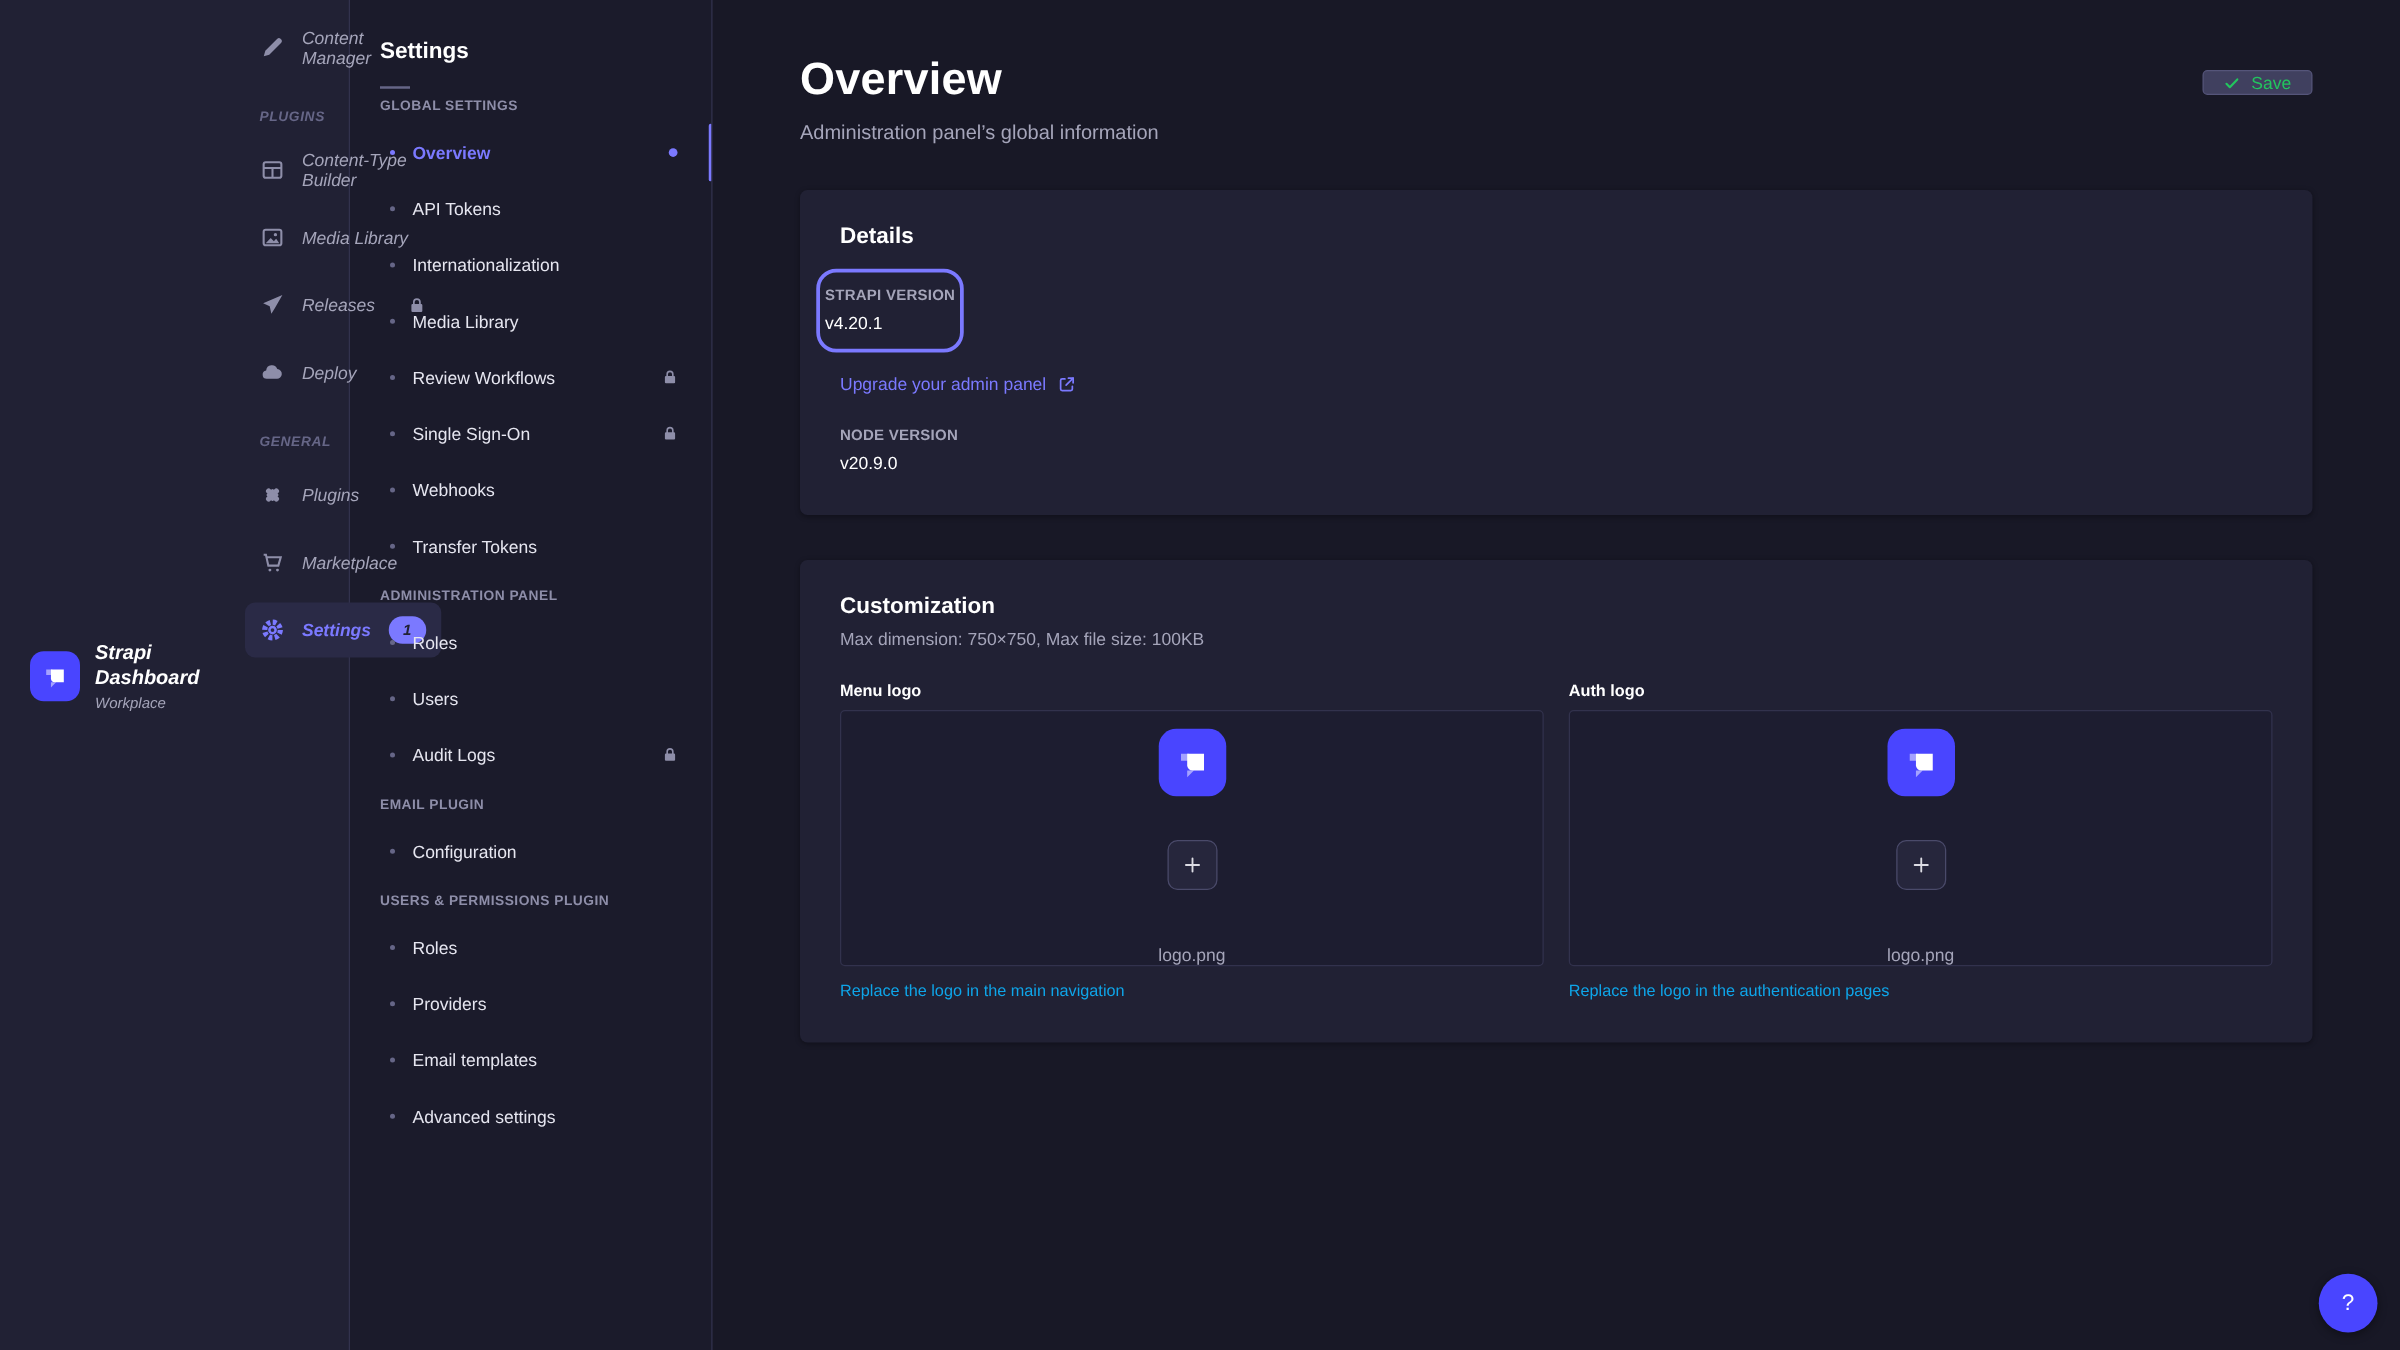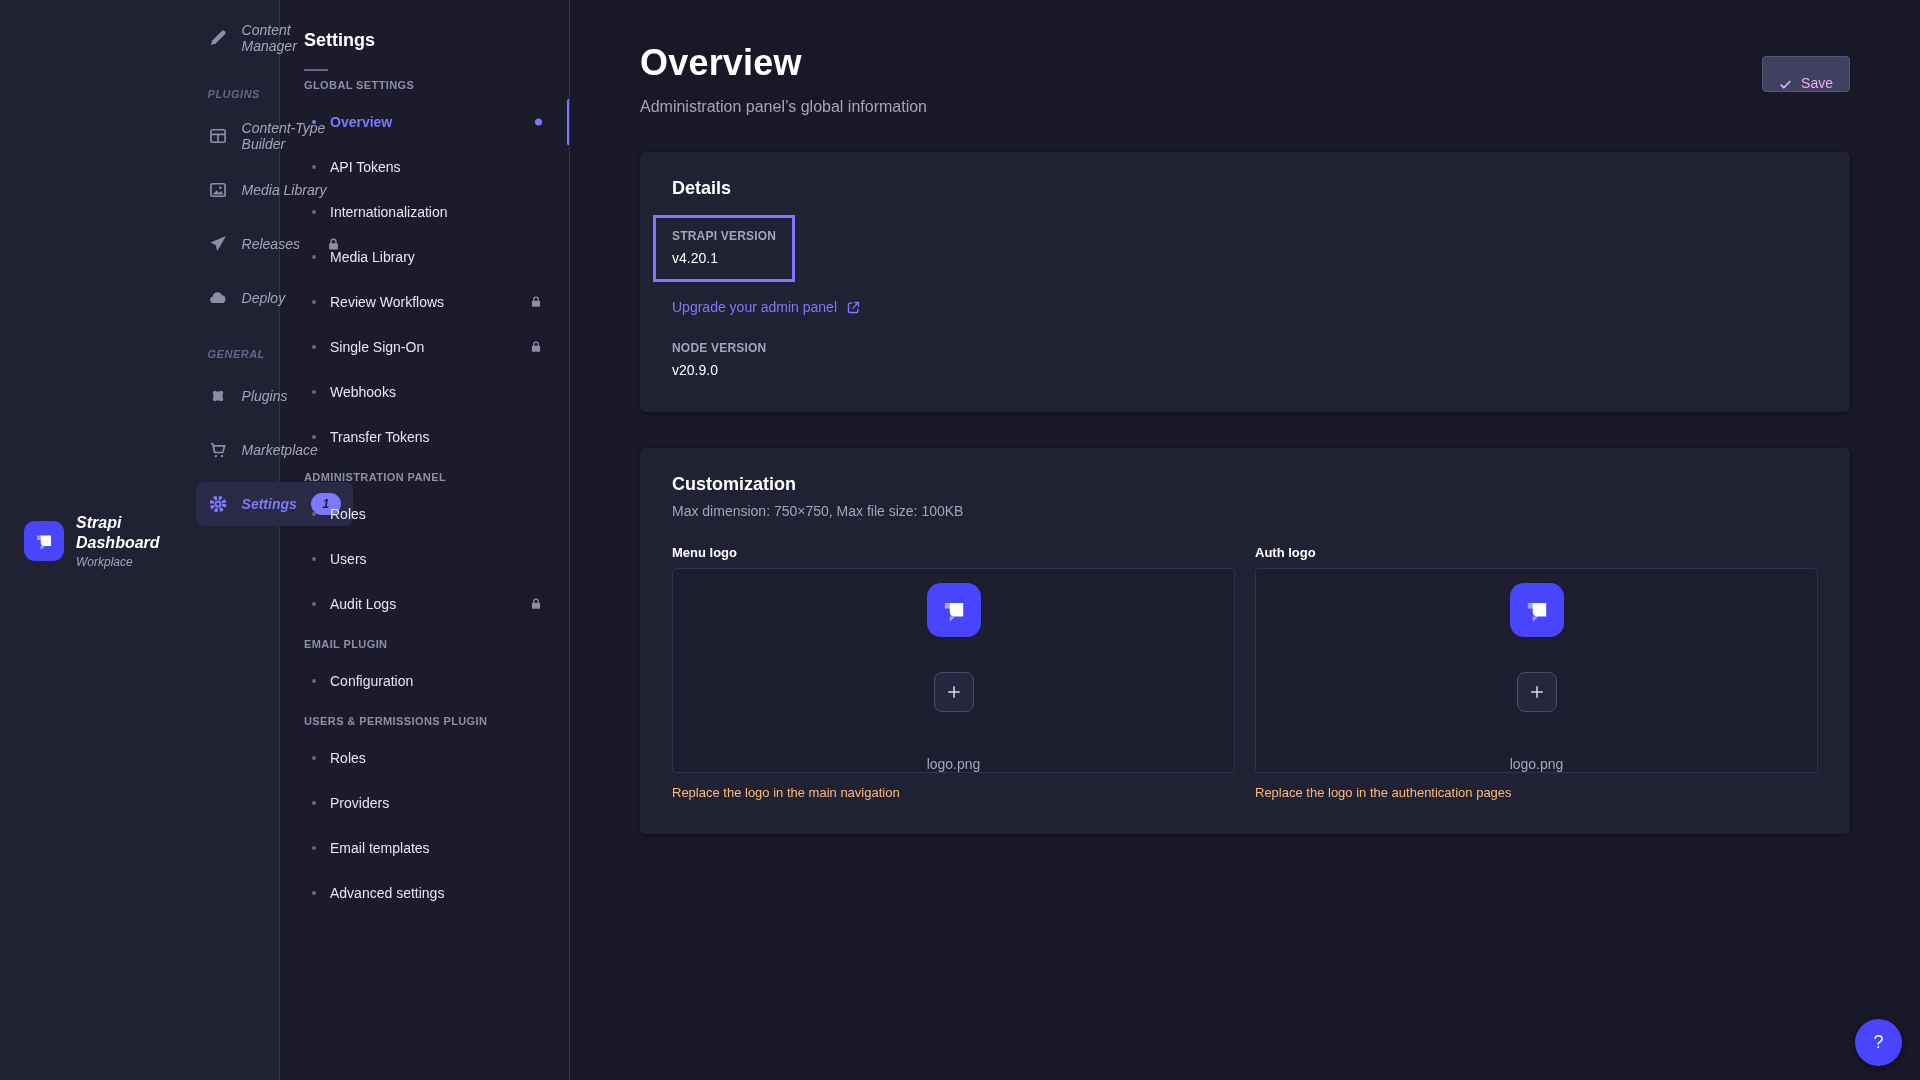--- a/index.html
+++ b/index.html
@@ -101,41 +101,41 @@
     width:7px; height:7px; border-radius:50%; background:#7b79ff;
   }
   .sub-lock { margin-left:auto; width:14px; height:14px; color:#8e8ea9; }
 
   
   .content { flex:1; padding:0 70px; overflow:hidden; }
   .content-header { display:flex; justify-content:space-between; align-items:flex-start; padding-top:42px; }
   .page-title { font-size:36px; font-weight:bold; color:#ffffff; letter-spacing:.2px; }
   .page-subtitle { font-size:16px; color:#a5a5ba; margin-top:14px; }
   .save-btn {
-    display:flex; align-items:flex-end; gap:9px;
+    display:flex; align-items:center; gap:9px;
     background:#40405f; border:1px solid #55557a; border-radius:4px;
-    color:#f0abfc; font-size:14px; padding:0 16px; height:36px;
+    color:#22c55e; font-size:14px; padding:0 16px; height:20px;
     margin-top:14px; cursor:pointer; font-family:inherit;
   }
   .save-btn svg { width:13px; height:13px; }
 
   .card {
     background:#212134; border-radius:6px;
     box-shadow:0 1px 4px rgba(3,3,5,.35);
     margin-top:36px; padding:26px 32px 34px;
   }
   .card-heading { font-size:18px; font-weight:bold; color:#ffffff; }
   .card-subheading { font-size:14px; color:#a5a5ba; margin-top:8px; }
 
   .details-grid { display:grid; grid-template-columns:1fr 1fr; column-gap:48px; margin-top:8px; }
   .field-label { font-size:12px; font-weight:bold; color:#a5a5ba; letter-spacing:.2px; }
   .field-value { font-size:14px; color:#ffffff; margin-top:7px; }
   .highlight-box {
-    width:fit-content; border:3px solid #7b79ff; border-radius:0;
-    padding:11px 16px 13px; margin-left:-19px; margin-top:8px;
+    width:fit-content; border:3px solid #7b79ff; border-radius:16px;
+    padding:11px 4px 13px; margin-left:-19px; margin-top:8px;
   }
   .ext-link {
     display:inline-flex; align-items:center; gap:9px;
     color:#7b79ff; font-size:14px; text-decoration:none; cursor:pointer;
     width:fit-content;
   }
   .ext-link svg { width:15px; height:15px; }
   .col-left .ext-link { margin-top:17px; }
   .col-left .field-node { margin-top:26px; }
   .col-right { padding-top:14px; }
@@ -154,21 +154,21 @@
     display:flex; align-items:center; justify-content:center;
   }
   .upload-plus-btn {
     width:40px; height:40px; margin-top:6px;
     border:1px solid #4a4a6a; border-radius:8px; background:#26263c;
     color:#dcdce4; cursor:pointer;
     display:flex; align-items:center; justify-content:center;
   }
   .upload-plus-btn svg { width:18px; height:18px; }
   .upload-filename { font-size:14px; color:#a5a5ba; margin-top:16px; }
-  .upload-caption { font-size:13px; color:#fdba74; margin-top:12px; }
+  .upload-caption { font-size:13px; color:#0ea5e9; margin-top:12px; }
 
   .help-btn {
     position:absolute; right:18px; bottom:14px;
     width:47px; height:47px; border-radius:50%;
     background:#4945ff; border:none; color:#ffffff;
     font-size:18px; font-family:inherit; cursor:pointer;
     display:flex; align-items:center; justify-content:center;
     box-shadow:0 2px 8px rgba(0,0,0,.4);
   }
 </style>

